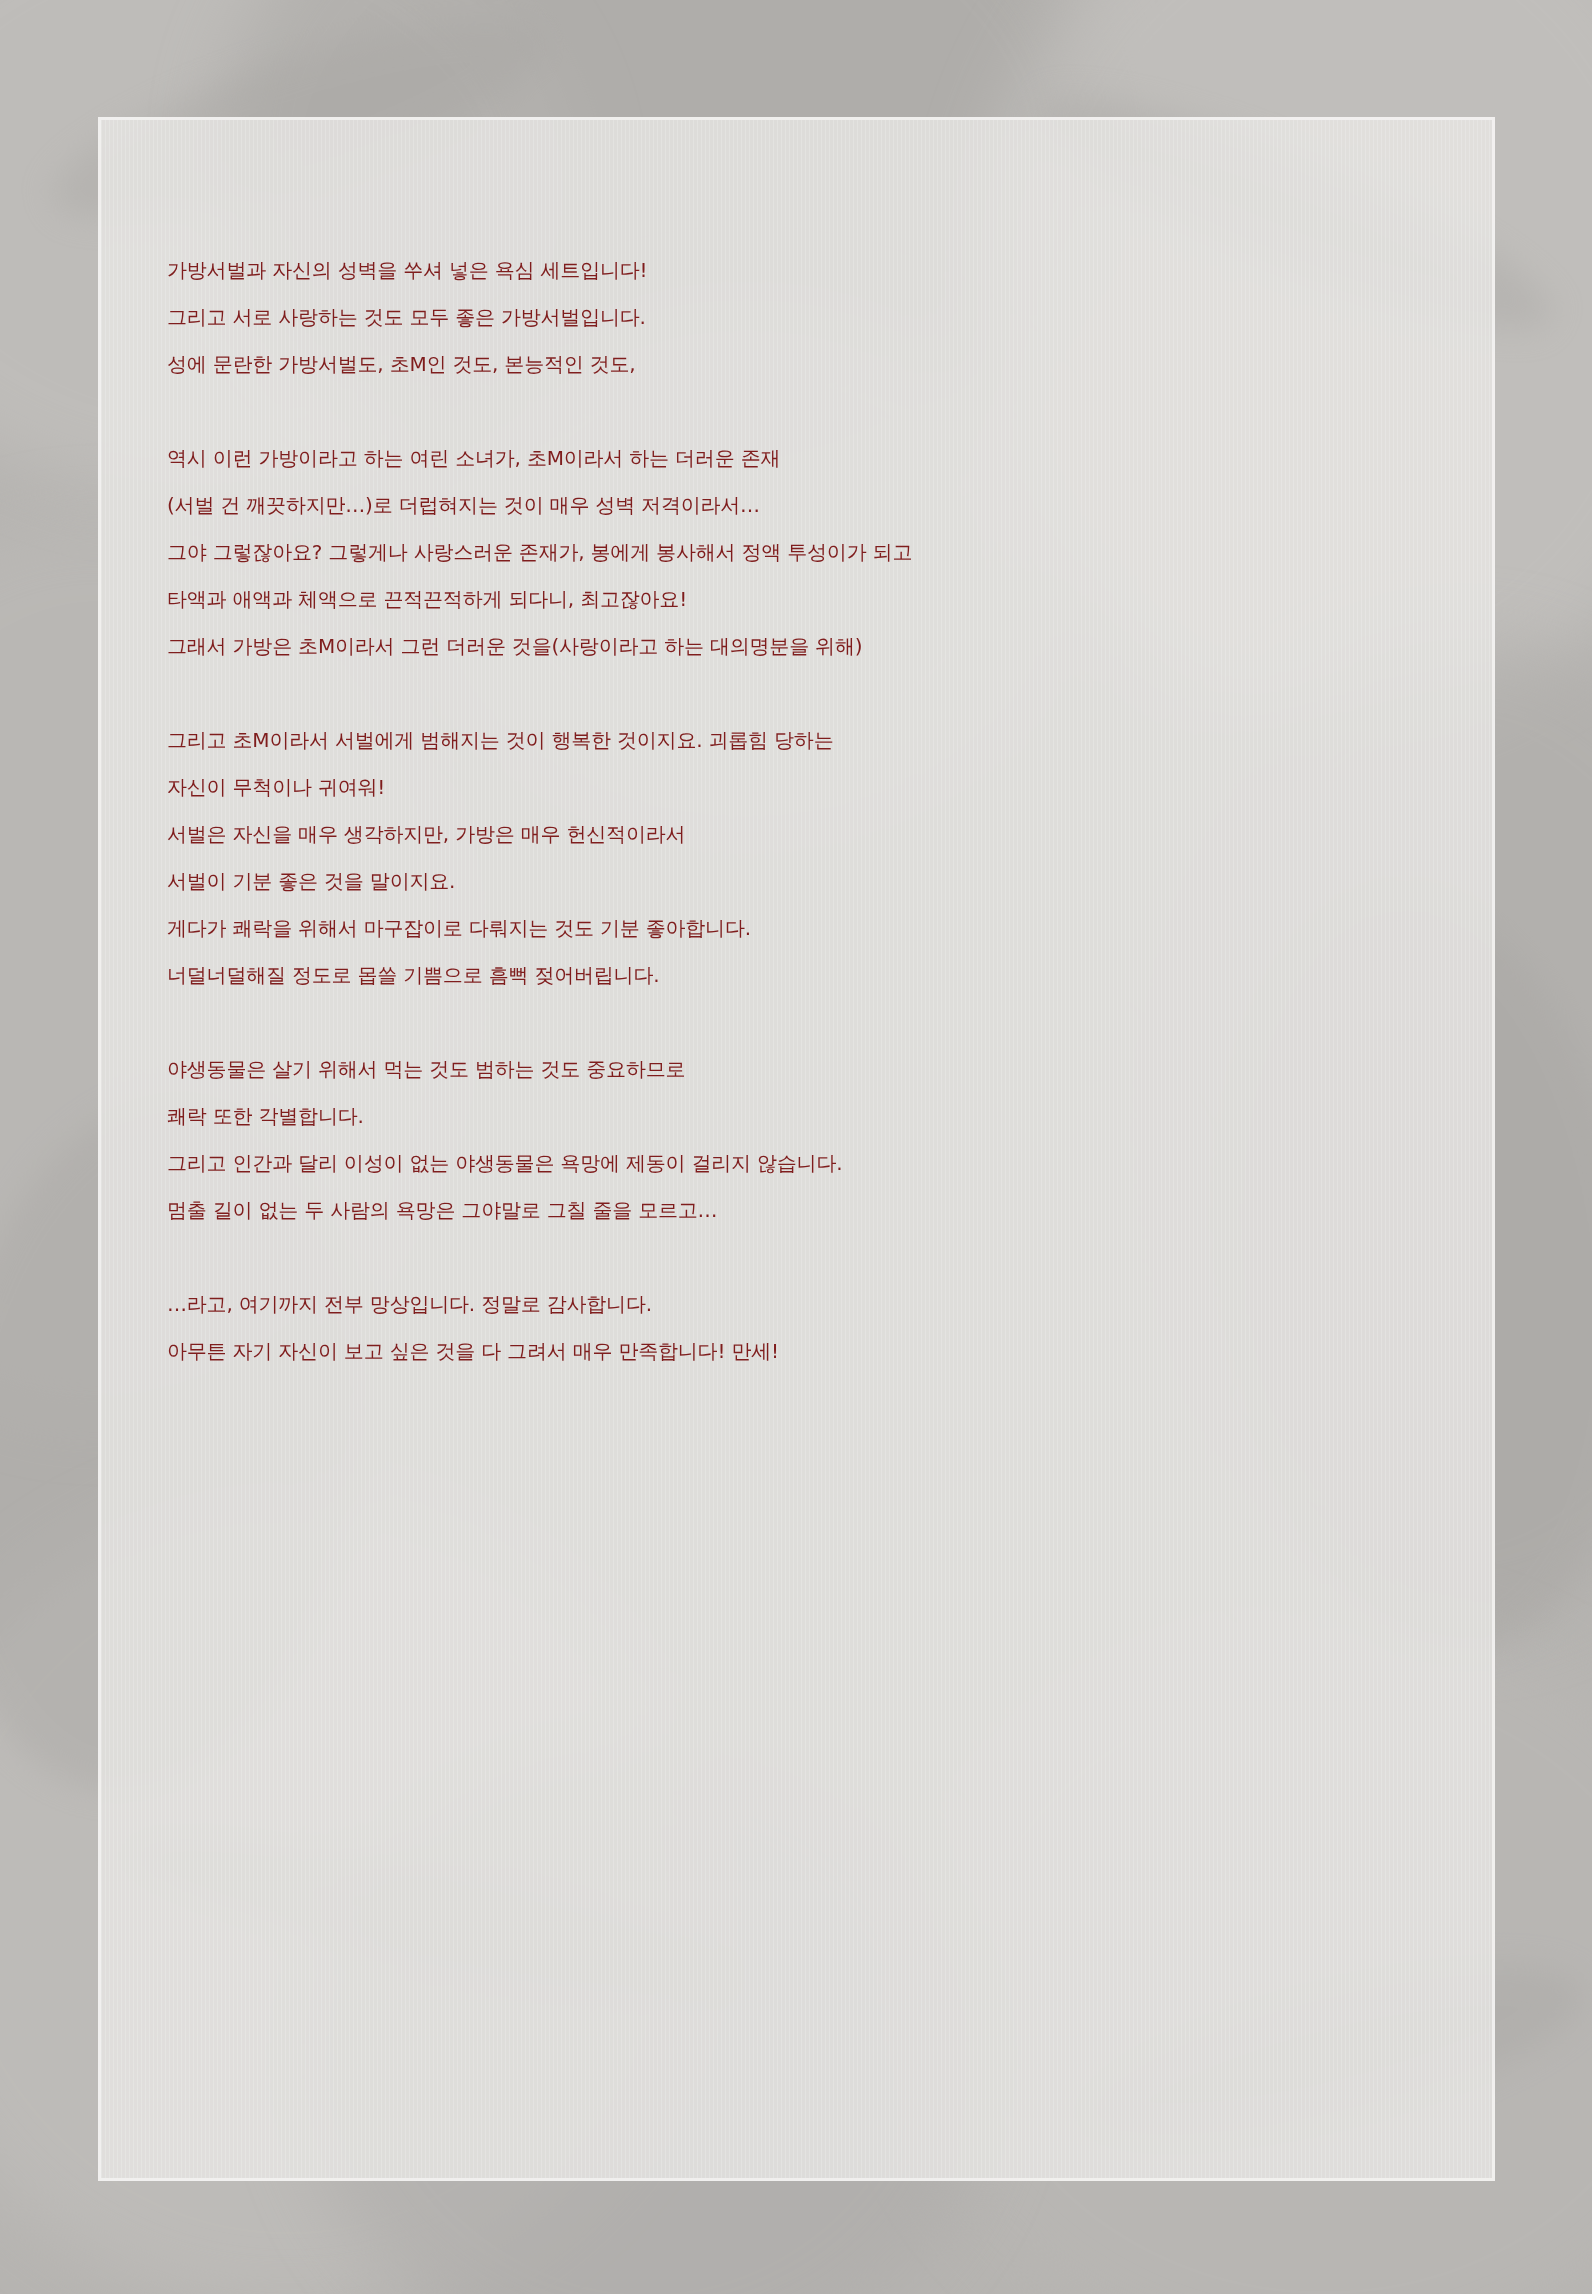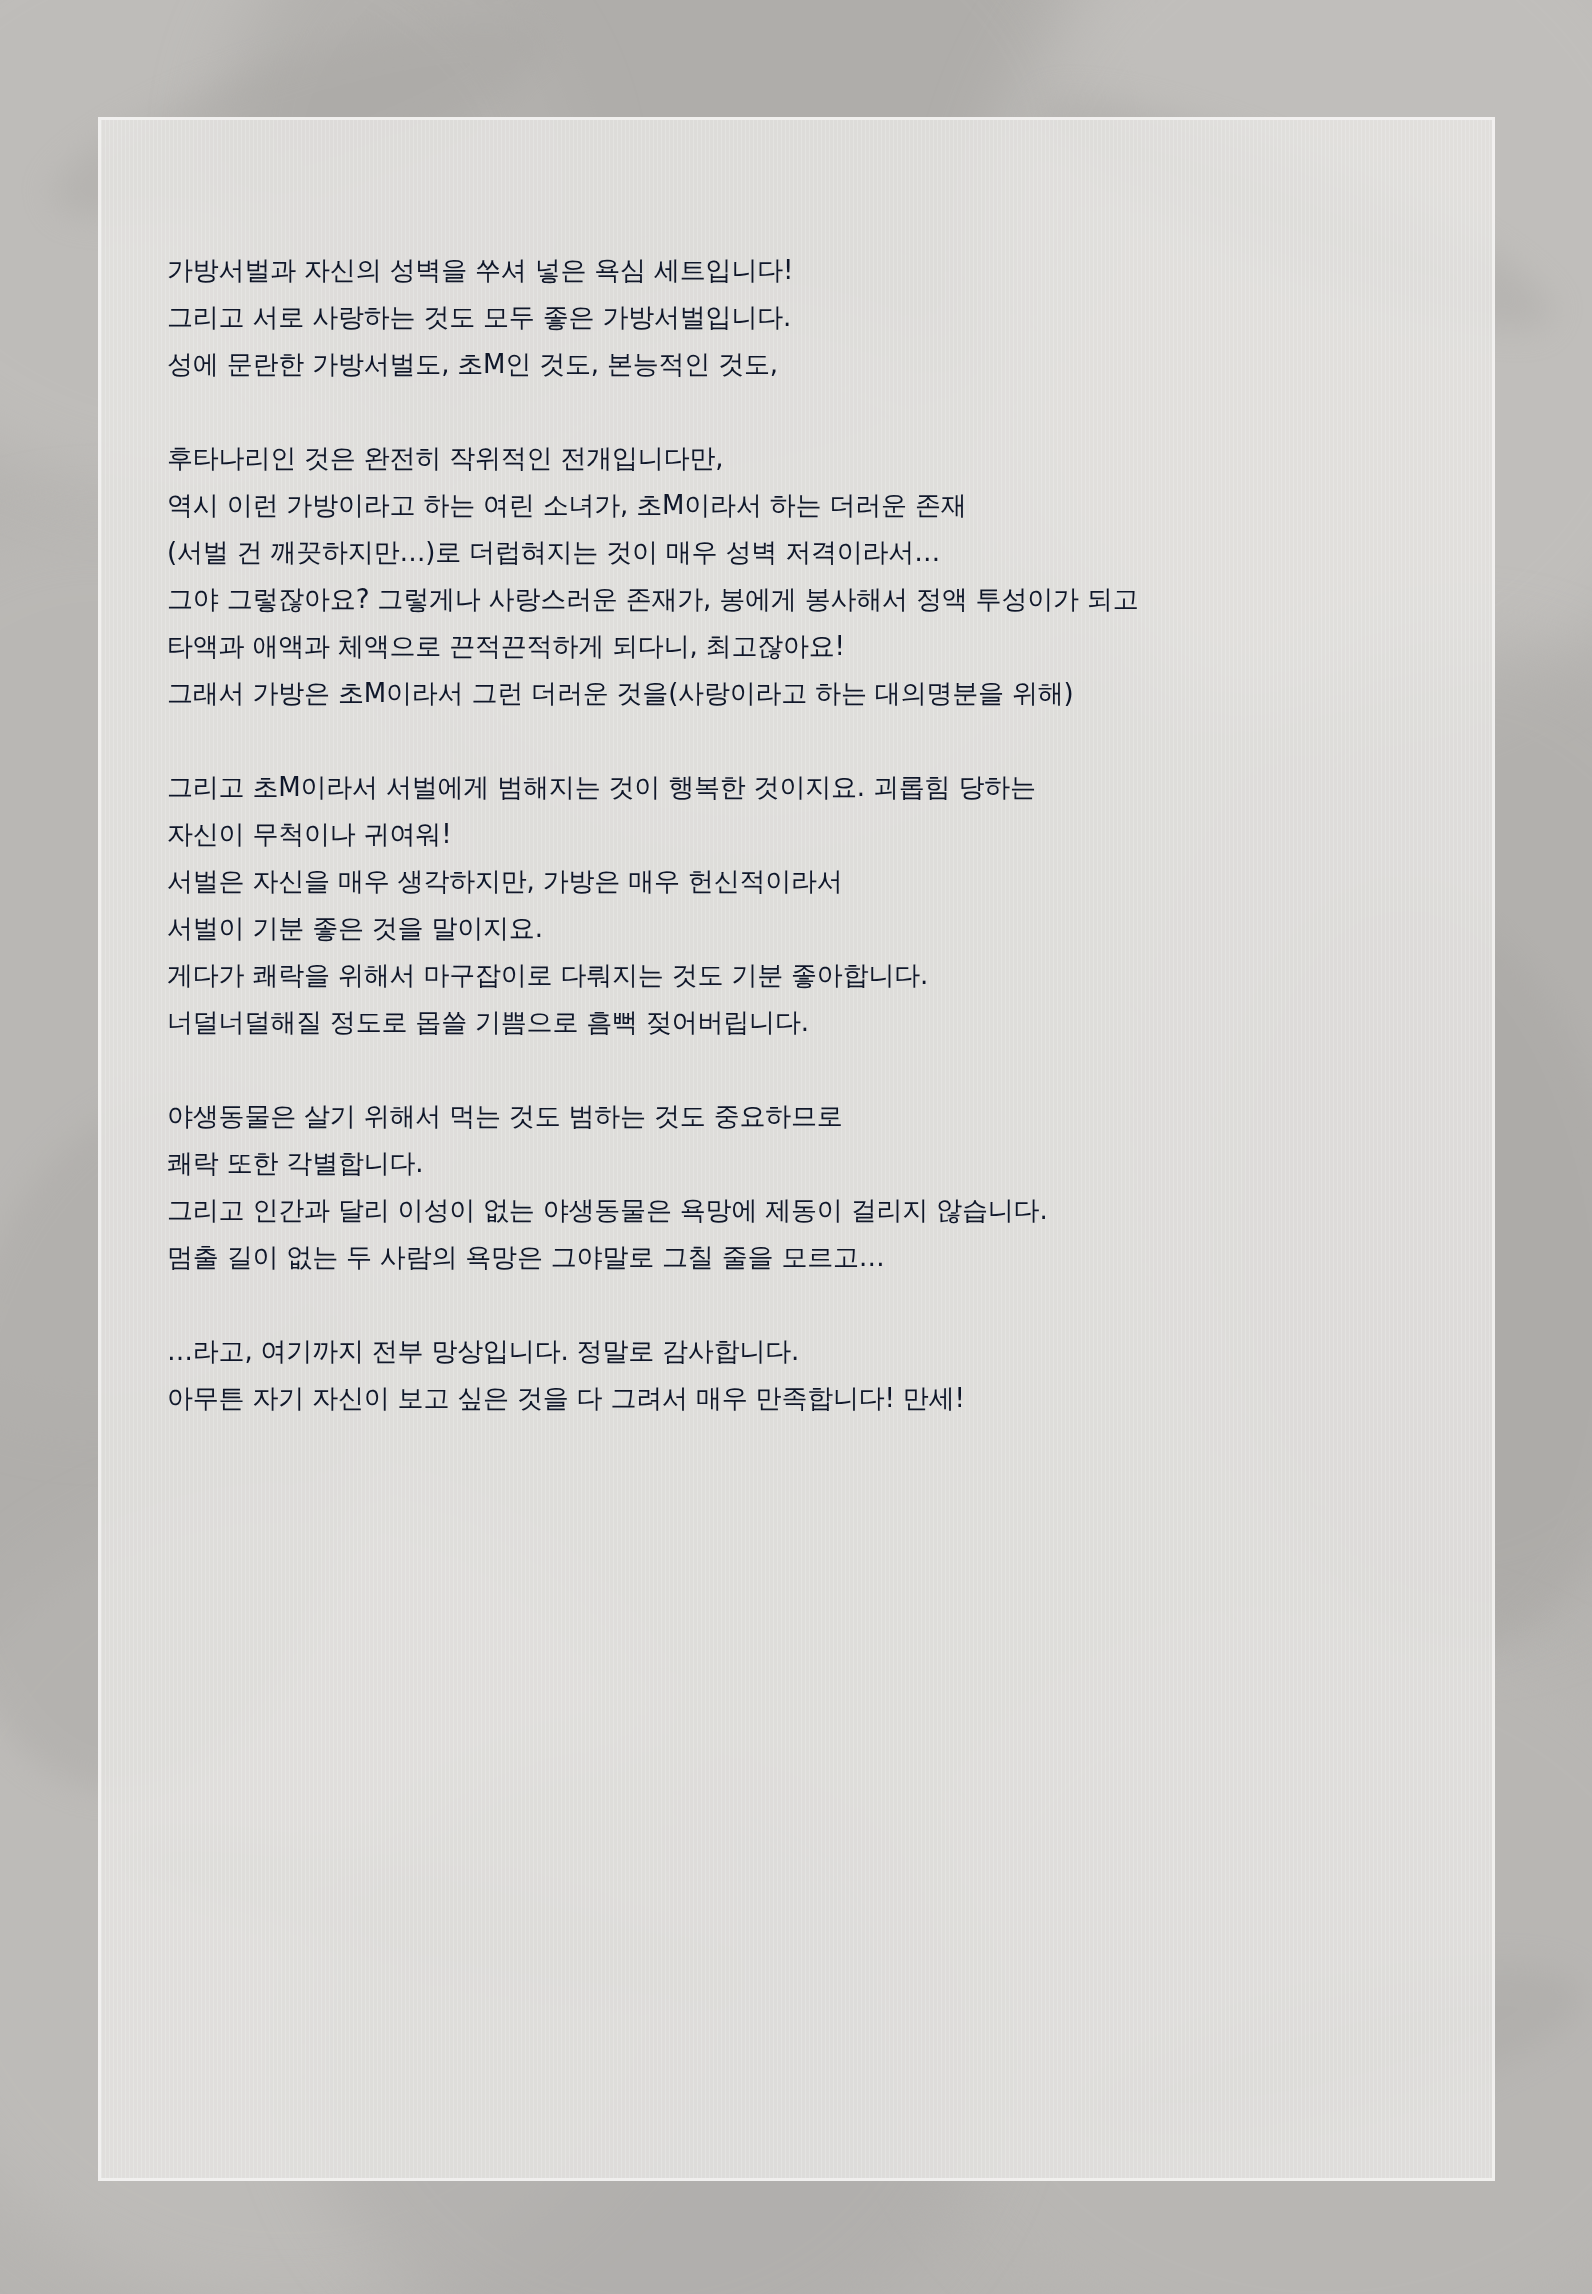--- a/index.html
+++ b/index.html
@@ -82,22 +82,22 @@
     );
     pointer-events: none;
   }
 
   
   #afterword {
     position: absolute;
     left: 167px;
     top: 247px;
     width: 1254px;
-    color: #0f172a;
-    font-size: 26px;
+    color: #7f1d1d;
+    font-size: 20px;
     line-height: 47px;
     letter-spacing: -0.2px;
     white-space: nowrap;
   }
   .para { margin: 0 0 47px 0; }
   .para:last-child { margin-bottom: 0; }
   .line { display: block; }
 </style>
 </head>
 <body>
@@ -126,21 +126,20 @@
 
   <div id="afterword">
 
     <p class="para">
       <span class="line">가방서벌과 자신의 성벽을 쑤셔 넣은 욕심 세트입니다!</span>
       <span class="line">그리고  서로 사랑하는 것도 모두 좋은 가방서벌입니다.</span>
       <span class="line">성에 문란한 가방서벌도, 초M인 것도, 본능적인 것도,</span>
     </p>
 
     <p class="para">
-      <span class="line">후타나리인 것은 완전히 작위적인 전개입니다만,</span>
       <span class="line">역시 이런 가방이라고 하는 여린 소녀가, 초M이라서 하는 더러운 존재</span>
       <span class="line">(서벌 건 깨끗하지만…)로 더럽혀지는 것이 매우 성벽 저격이라서…</span>
       <span class="line">그야 그렇잖아요? 그렇게나 사랑스러운 존재가, 봉에게 봉사해서 정액 투성이가 되고</span>
       <span class="line">타액과 애액과 체액으로 끈적끈적하게 되다니, 최고잖아요!</span>
       <span class="line">그래서 가방은 초M이라서 그런 더러운 것을(사랑이라고 하는 대의명분을 위해)</span>
     </p>
 
     <p class="para">
       <span class="line">그리고 초M이라서 서벌에게 범해지는 것이 행복한 것이지요. 괴롭힘 당하는</span>
       <span class="line">자신이 무척이나 귀여워!</span>

